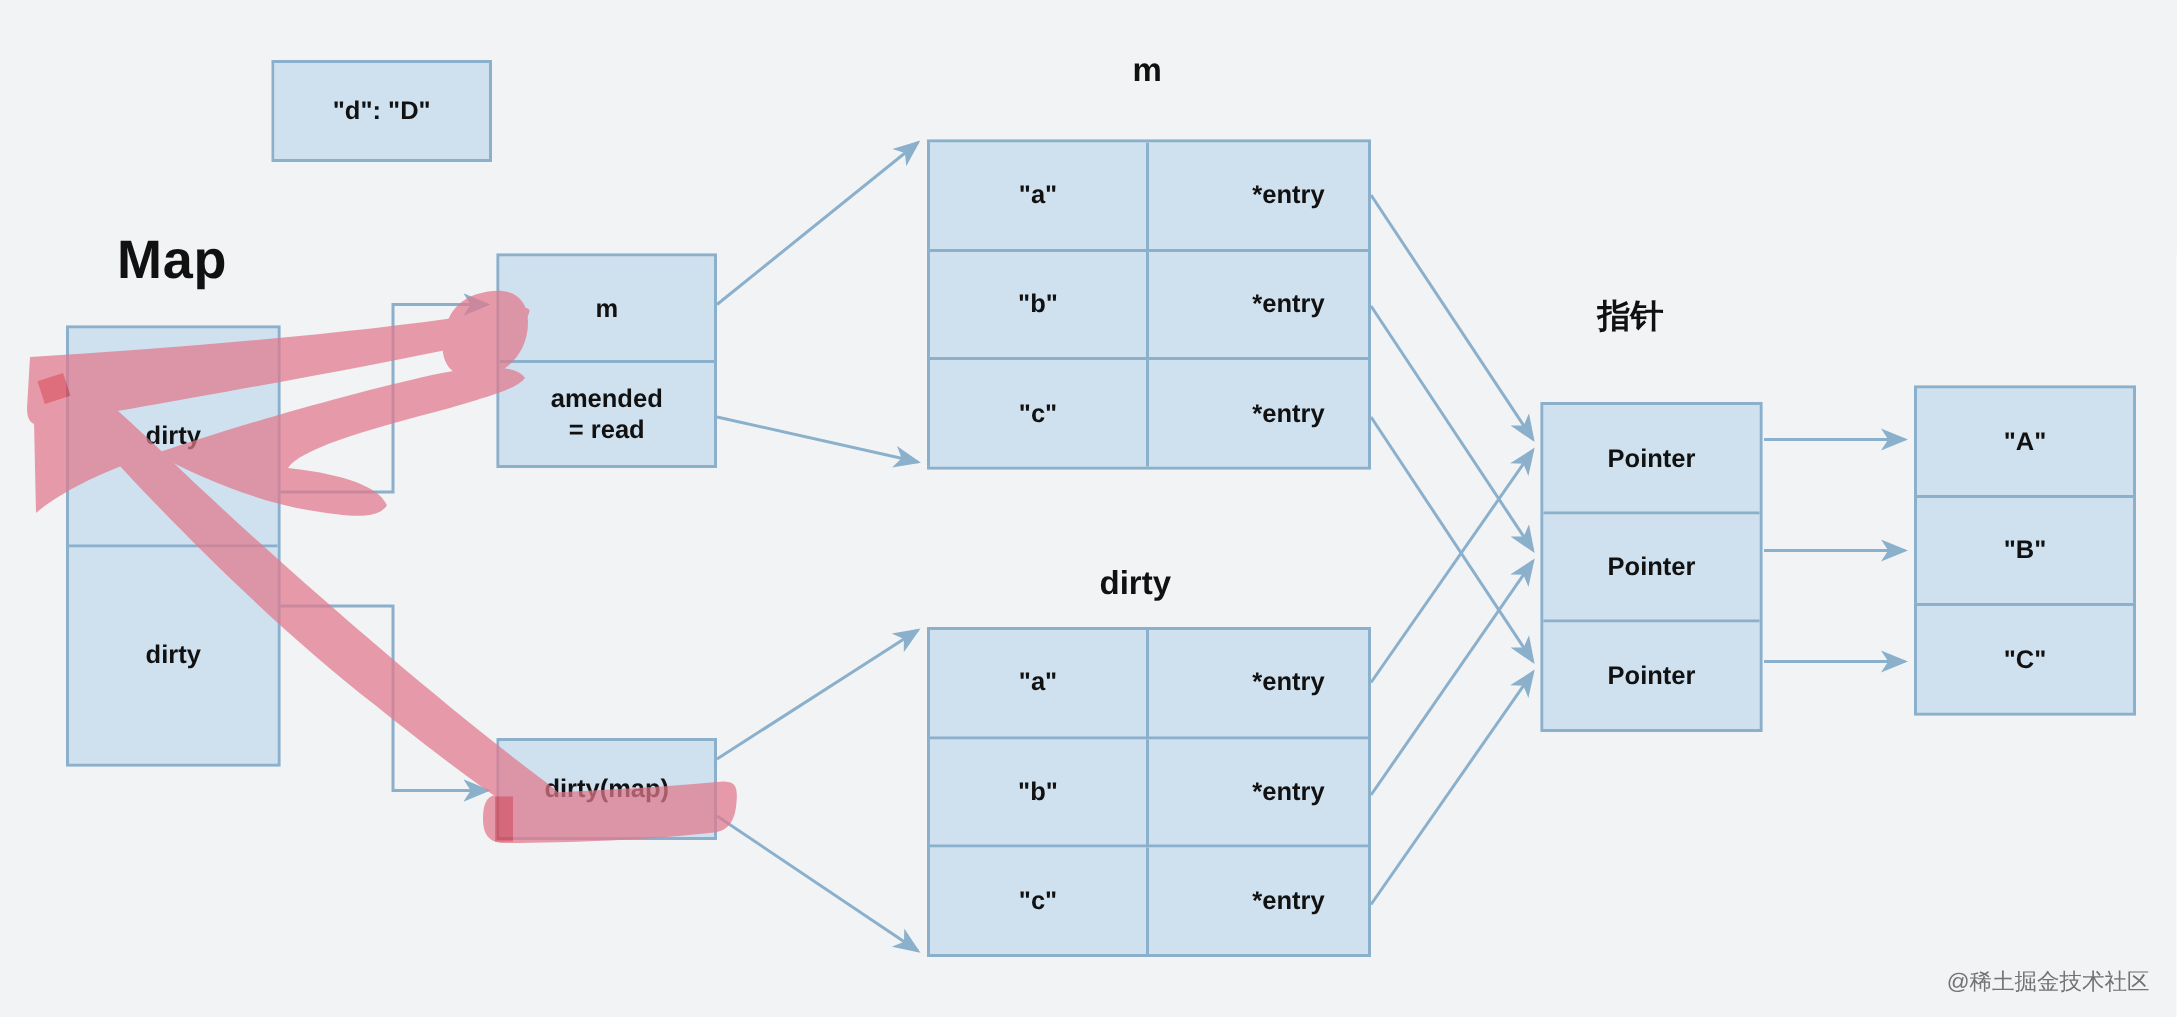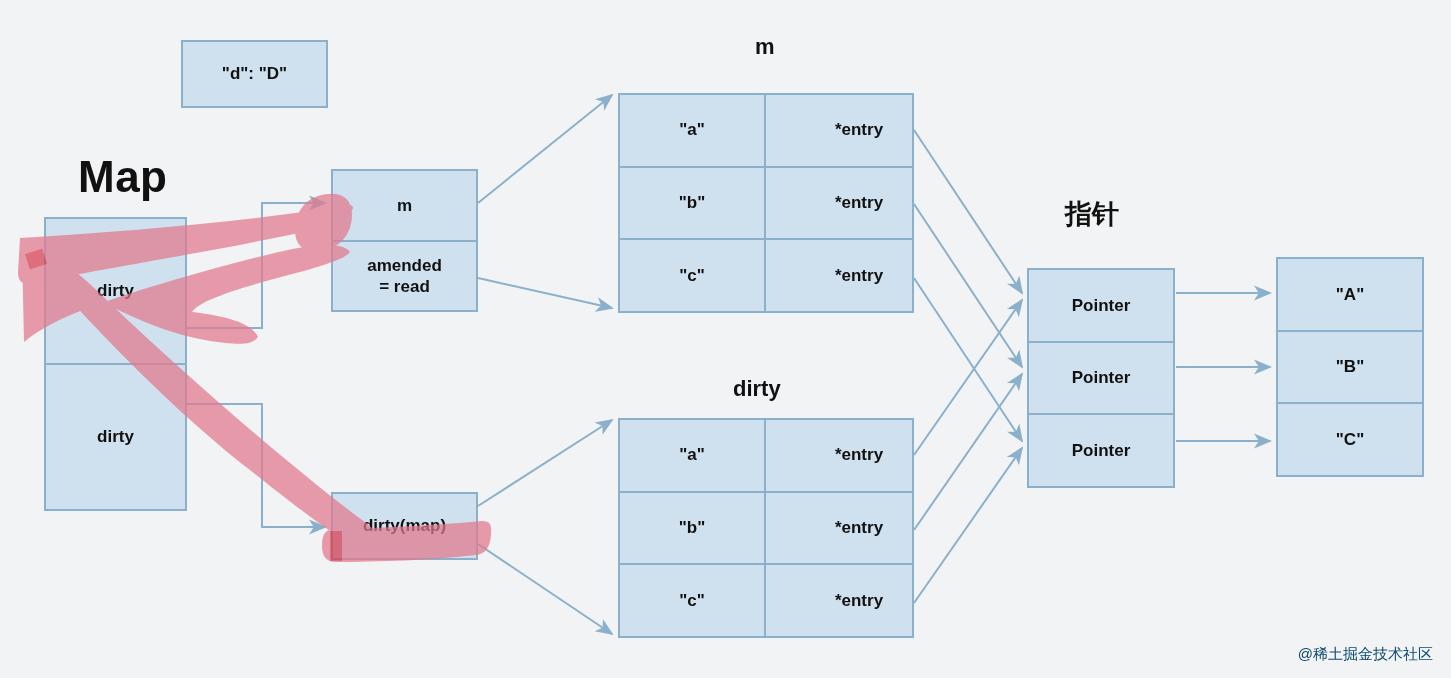--- a/index.html
+++ b/index.html
@@ -63,34 +63,34 @@
   .grid2 .gcell:nth-child(2n) { border-right: none; padding-left: 40px; }
   .grid2 .gcell:nth-last-child(-n+2) { border-bottom: none; }
 
   .caption {
     position: absolute;
     font-weight: bold;
     color: #111111;
     white-space: nowrap;
   }
   .title-map {
-    font-size: 44px;
+    font-size: 36px;
     letter-spacing: 0.5px;
   }
   .title-m, .title-dirty {
     font-size: 22px;
   }
   .title-pointer {
-    font-size: 27px;
+    font-size: 22px;
   }
   .watermark {
     position: absolute;
     right: 18px;
     bottom: 14px;
-    color: #0c4a6e;
+    color: #737373;
     font-size: 15px;
     white-space: nowrap;
     margin-top: 31px;
   }
   svg.layer {
     position: absolute;
     left: 0; top: 0;
     width: 1451px;
     height: 678px;
     pointer-events: none;

